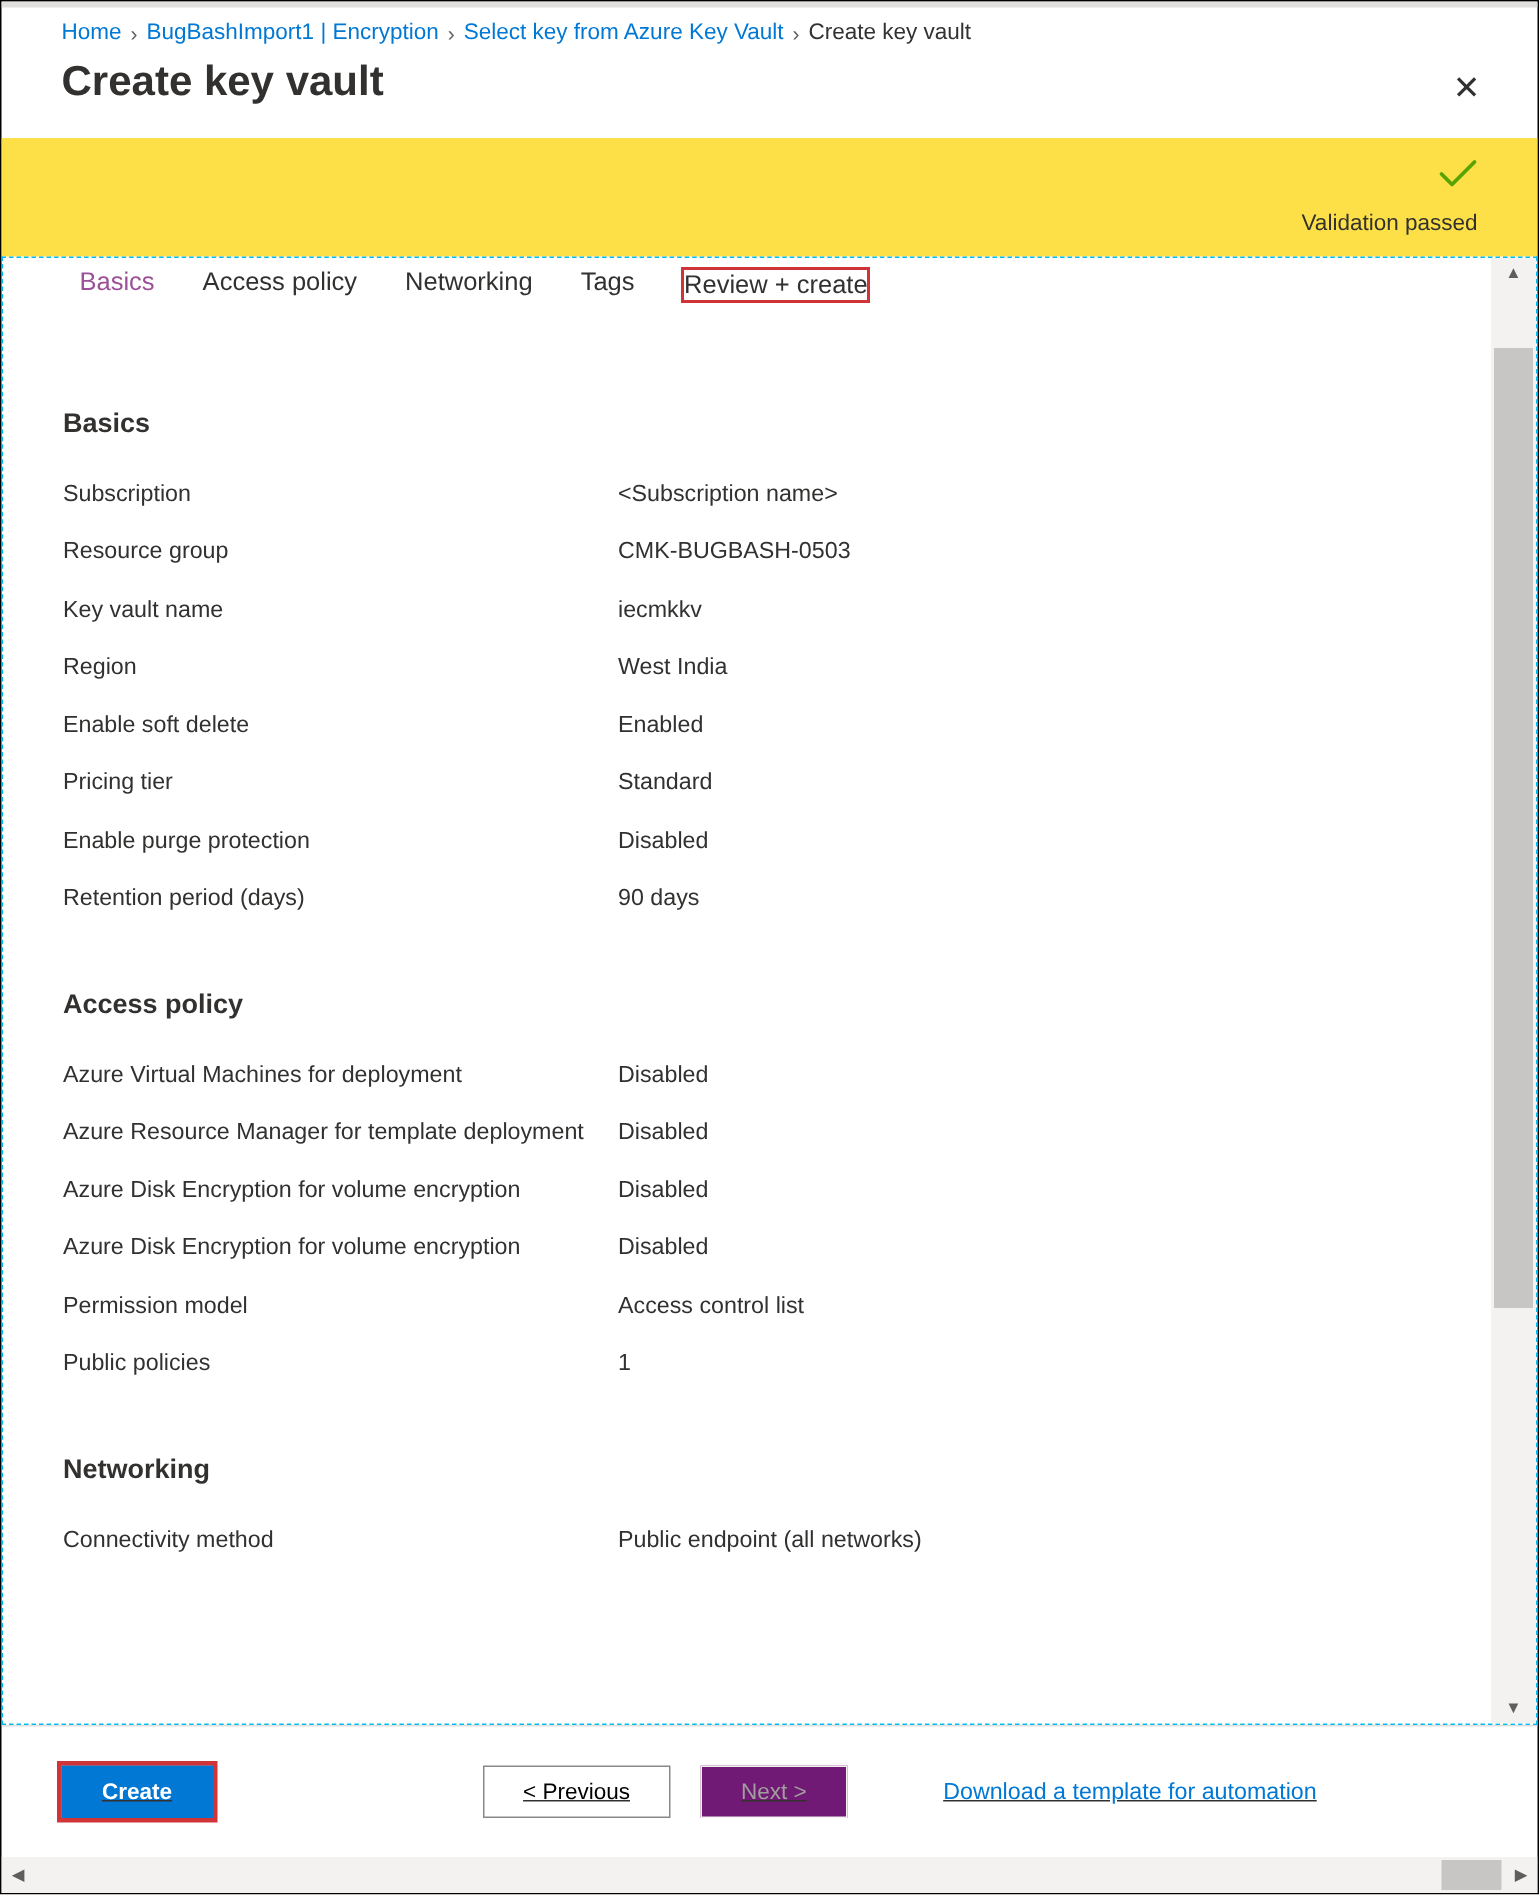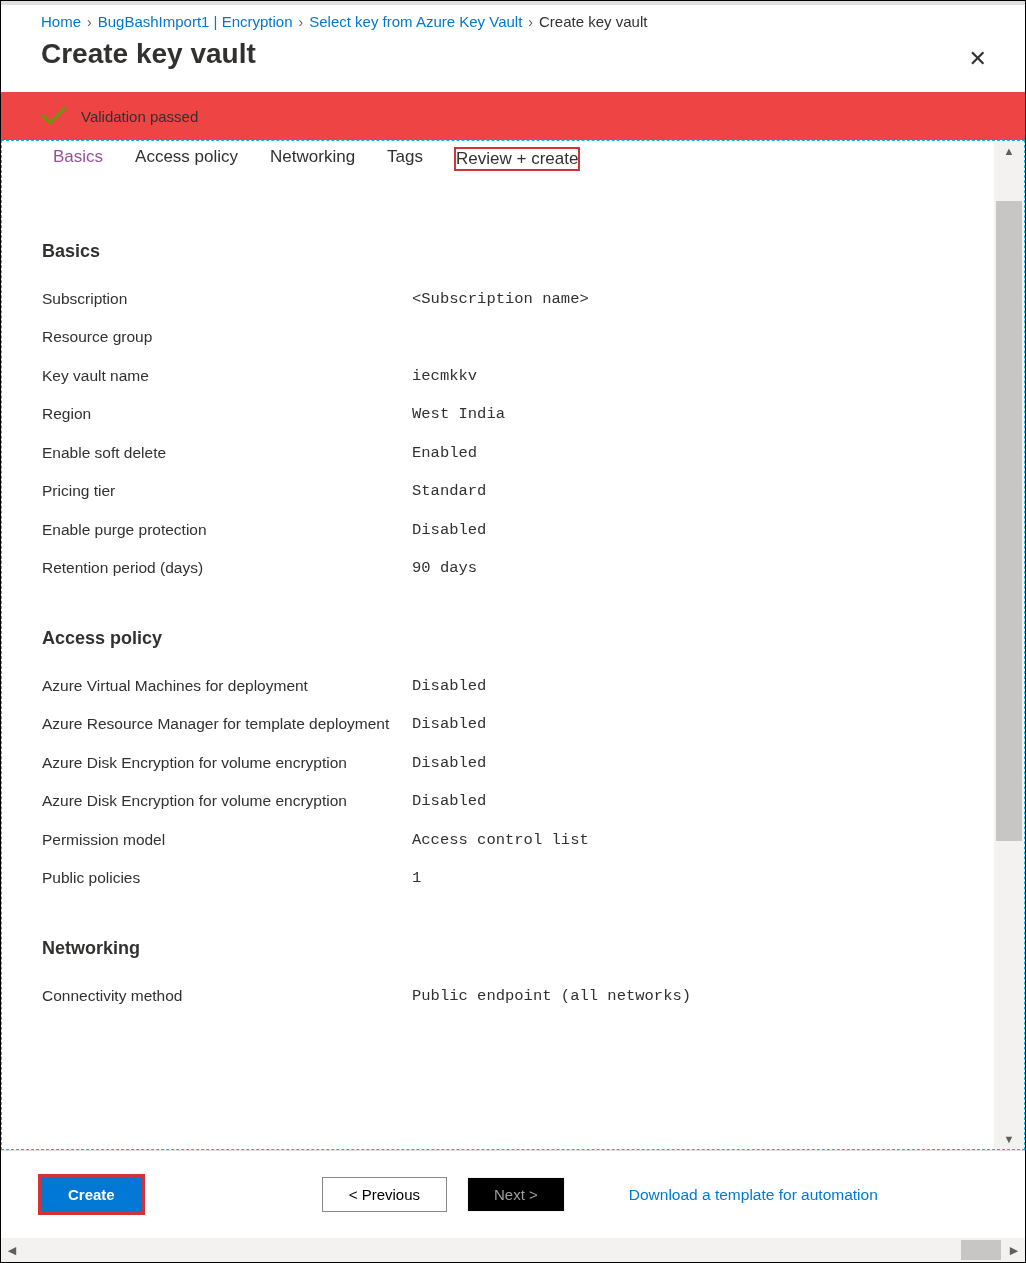--- a/index.html
+++ b/index.html
@@ -62,27 +62,28 @@
   .close-btn {
     font-size: 22px;
     color: #323130;
     cursor: pointer;
     padding: 4px 8px;
     line-height: 1;
     margin-top: 6px;
     margin-right: -10px;
   }
   .validation-bar {
-    background: #ef4444;
+    background: #fde047;
     padding: 14px 40px;
     display: flex;
-    align-items: center;
+    align-items: flex-end;
     gap: 14px;
     font-size: 15px;
     color: #323130;
+    flex-direction: column;
   }
   .check-icon svg { display: block; }
   .content-area {
     flex: 1;
     position: relative;
     border: 1px dashed #00bcf2;
     overflow: hidden;
   }
   .scroll-inner {
     position: absolute;
@@ -120,21 +121,20 @@
     color: #323130;
   }
   .kv-key {
     width: 370px;
     padding-right: 20px;
     line-height: 1.45;
   }
   .kv-val {
     flex: 1;
     line-height: 1.45;
-    font-family: Liberation Mono, monospace;
   }
   
   .vscroll {
     position: absolute;
     right: 0; top: 0; bottom: 0;
     width: 30px;
     background: #f3f2f1;
   }
   .vscroll .arrow {
     position: absolute;
@@ -156,41 +156,42 @@
     background: #c8c6c4;
     border-radius: 0;
   }
   
   .footer {
     border-top: 1px solid #e1dfdd;
     padding: 26px 40px;
     display: flex;
     align-items: center;
     gap: 20px;
+    text-decoration: underline;
   }
   .btn {
     font-size: 15px;
     padding: 8px 26px;
     border: 1px solid #8a8886;
     background: #fff;
     cursor: pointer;
     font-family: inherit;
   }
   .btn.primary {
     background: #0078d4;
     border-color: #0078d4;
     color: #fff;
     font-weight: 600;
   }
   .btn.primary.hl {
     outline: 3px solid #d13438;
     outline-offset: 0;
   }
   .btn.disabled {
-    background: #000000;
+    background: #701a75;
     border-color: #f3f2f1;
     color: #a19f9d;
     cursor: default;
   }
   .spacer-wide { width: 140px; }
   .link {
     color: #0078d4;
     cursor: pointer;
     font-size: 15.5px;
   }
@@ -265,20 +266,21 @@
       </div>
 
       <div class="sections">
         <div class="section-h first">Basics</div>
         <div class="kv-row">
             <div class="kv-key">Subscription</div>
             <div class="kv-val">&lt;Subscription name&gt;</div>
           </div>
         <div class="kv-row">
             <div class="kv-key">Resource group</div>
+            <div class="kv-val">CMK-BUGBASH-0503</div>
           </div>
         <div class="kv-row">
             <div class="kv-key">Key vault name</div>
             <div class="kv-val">iecmkkv</div>
           </div>
         <div class="kv-row">
             <div class="kv-key">Region</div>
             <div class="kv-val">West India</div>
           </div>
         <div class="kv-row">

